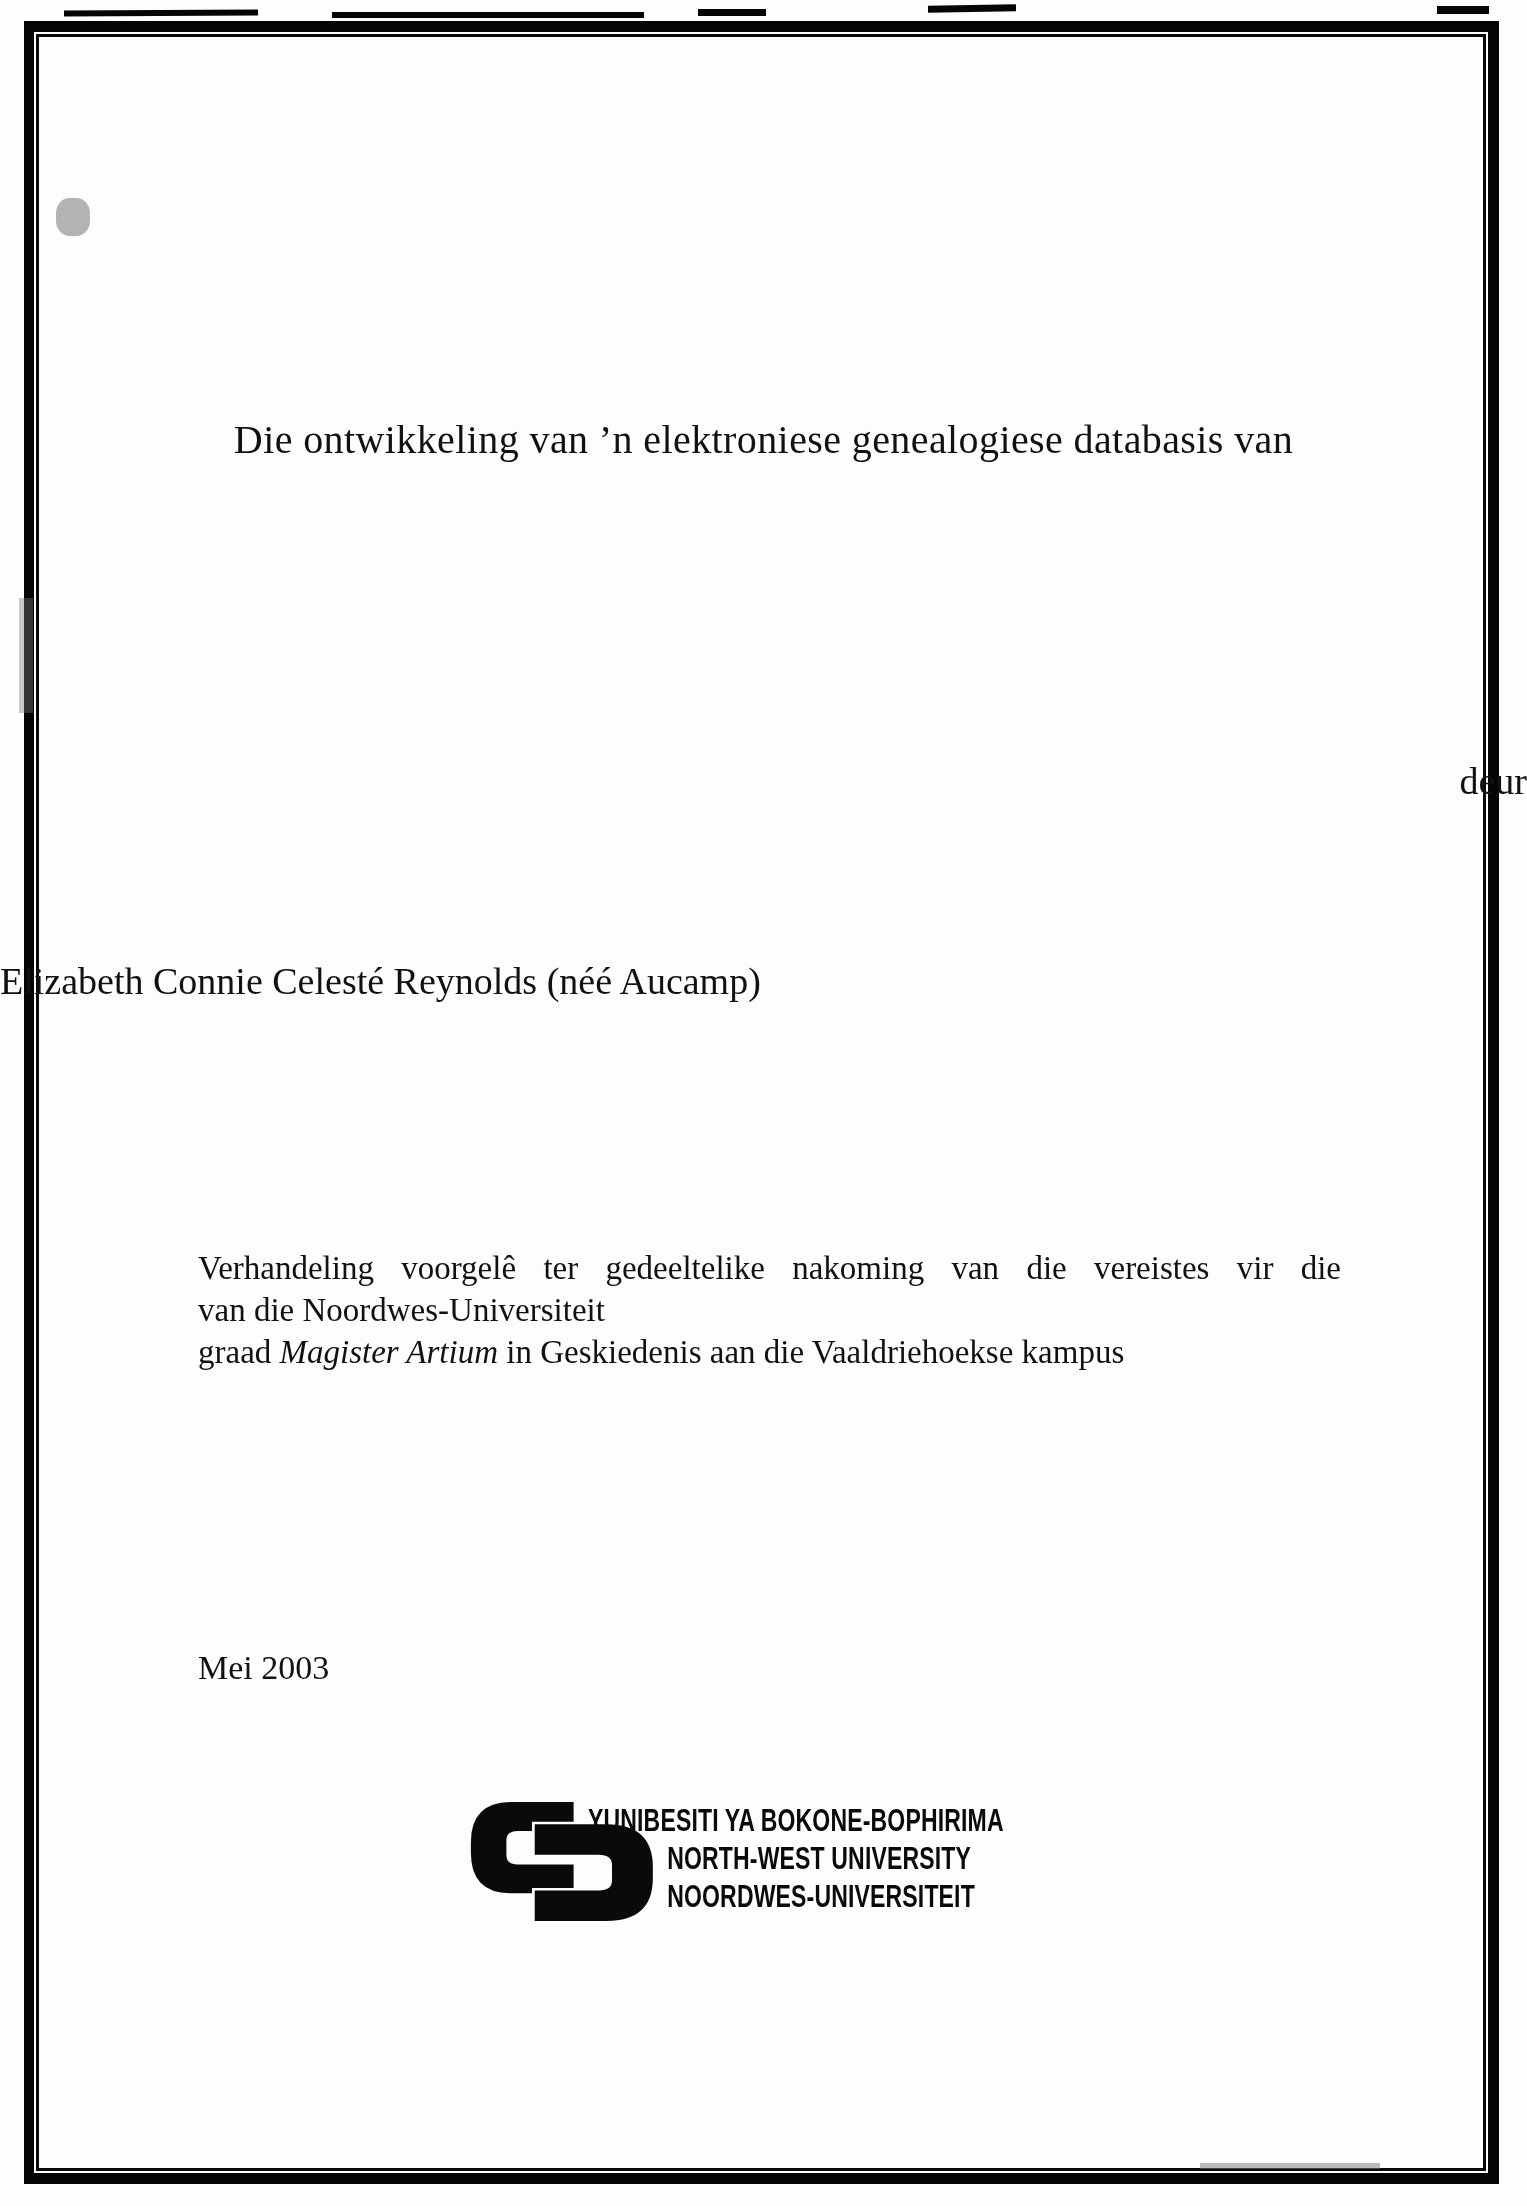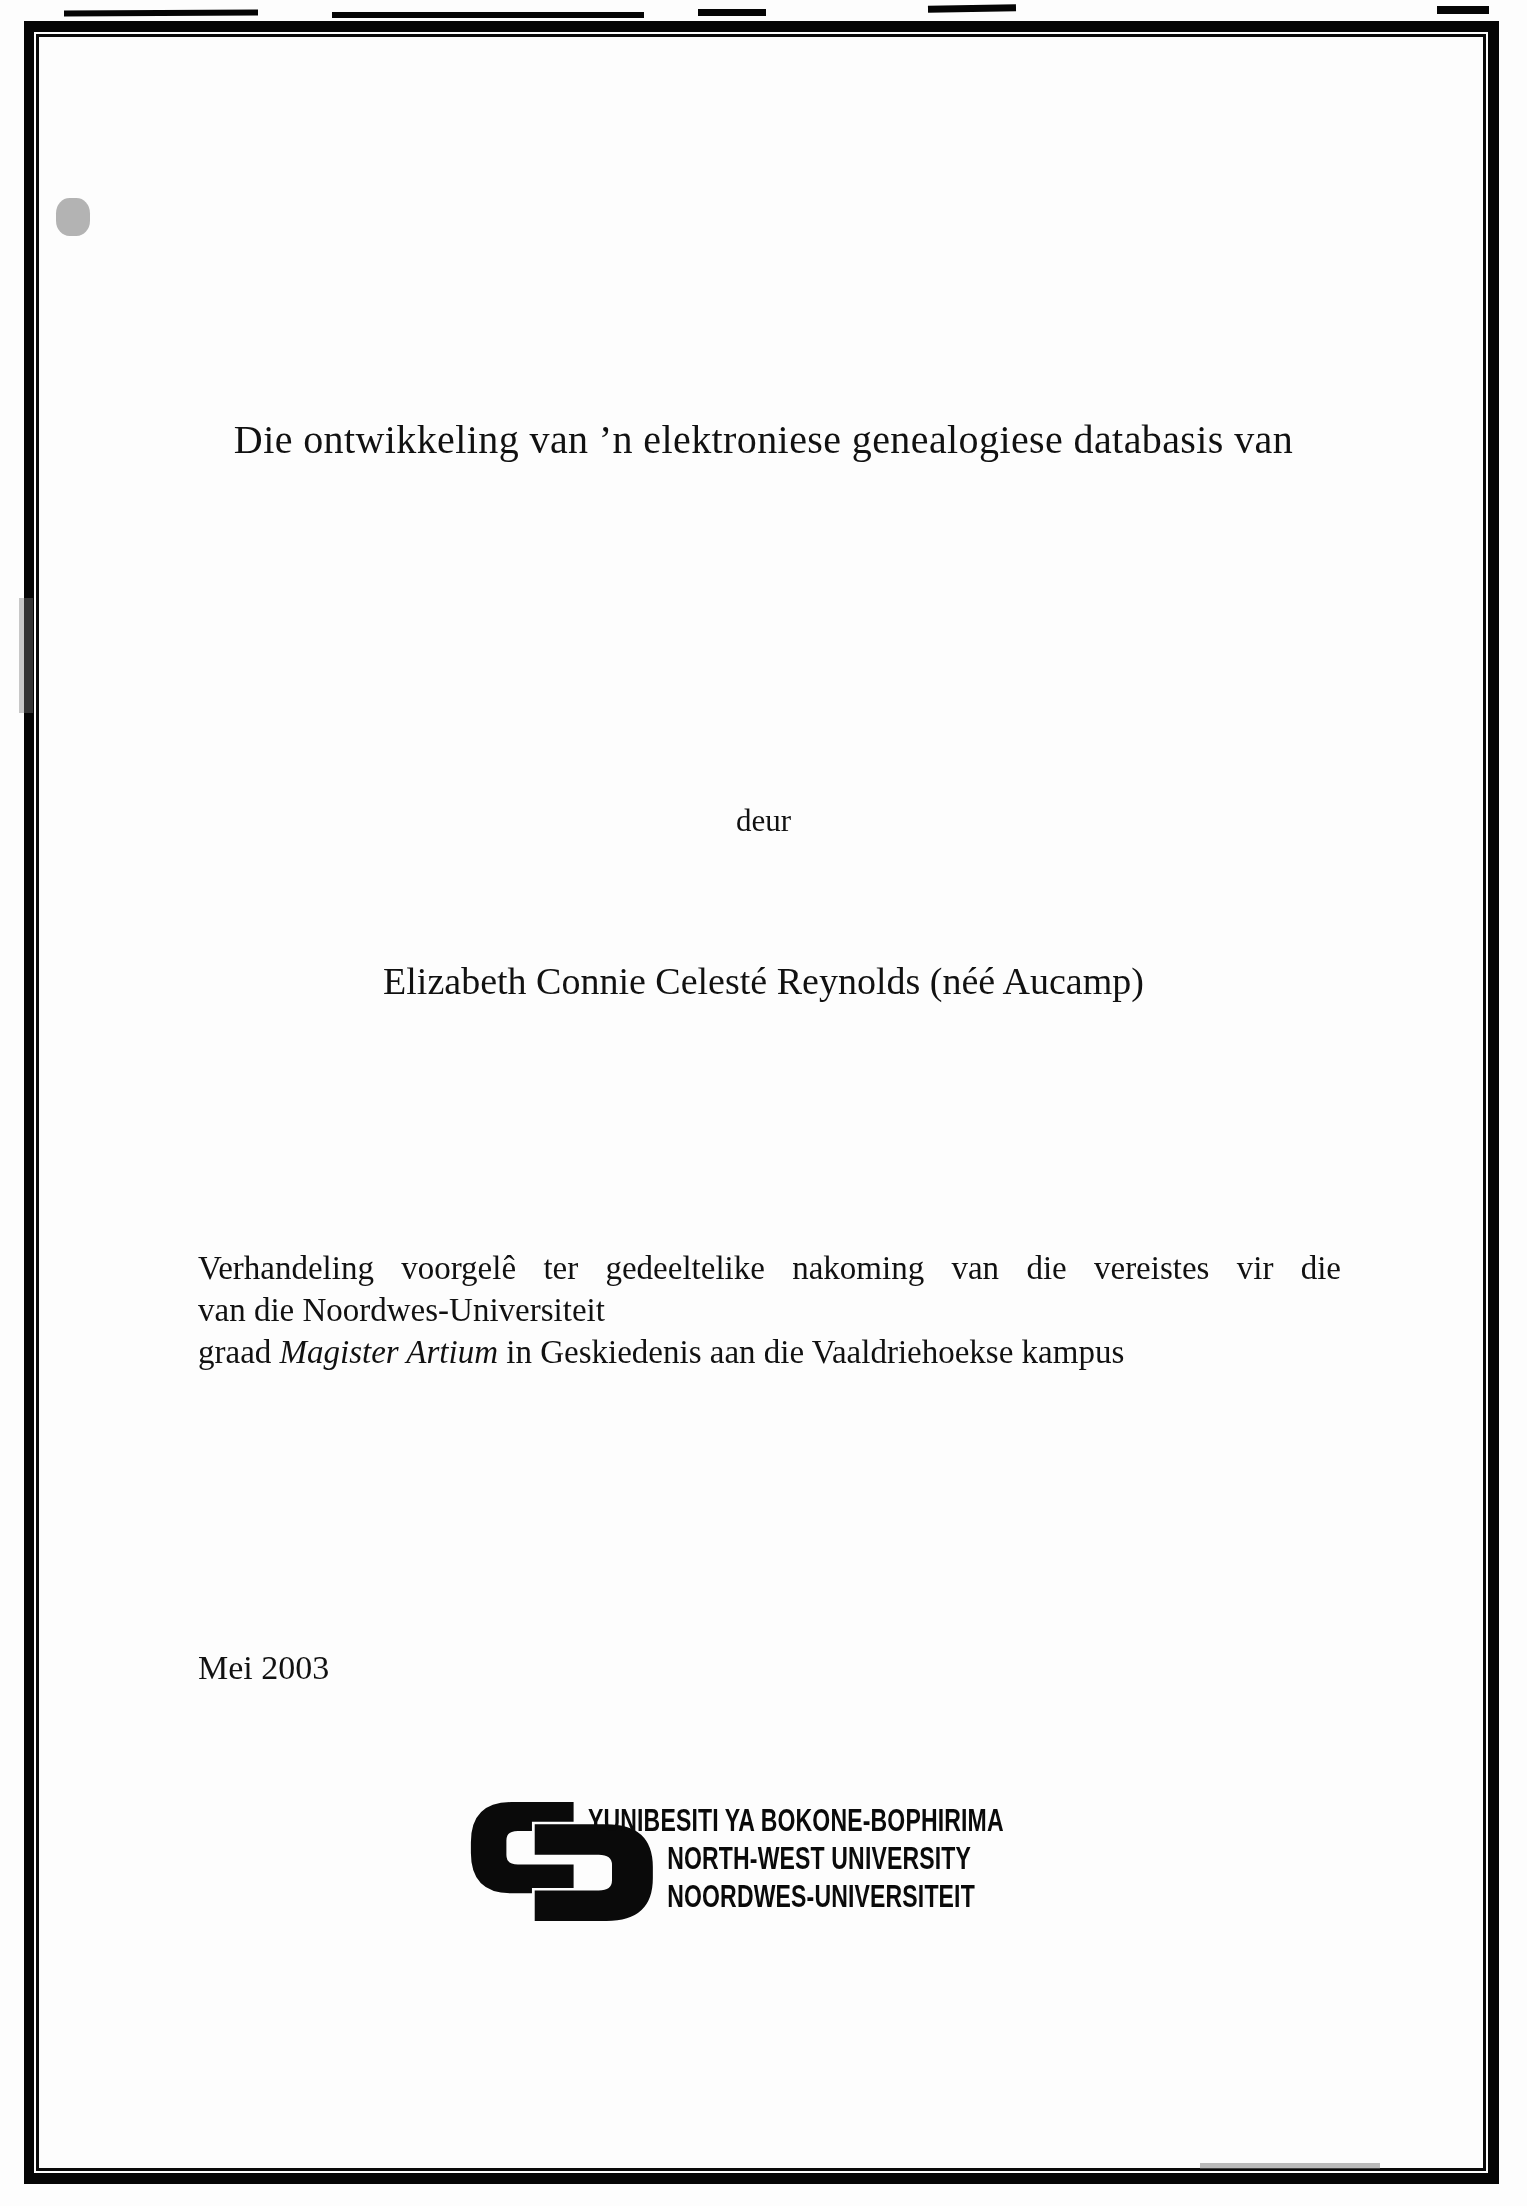--- a/index.html
+++ b/index.html
@@ -26,26 +26,26 @@
   .art{position:absolute;background:#050505;}
   .art.g{background:#777;}
   
   .title{
     position:absolute;left:95px;right:95px;top:400px;
     text-align:center;
     font-size:40px;line-height:79px;
     letter-spacing:0.4px;
   }
   .deur{
-    position:absolute;left:0;right:0;top:800px;
-    text-align:center;font-size:31px;line-height:42px;
+    position:absolute;left:0;right:0;top:760px;
+    text-align:right;font-size:38px;line-height:42px;
   }
   .author{
     position:absolute;left:0;right:0;top:958px;
-    text-align:center;font-size:38px;line-height:46px;
+    font-size:38px;line-height:46px;
   }
   .statement{
     position:absolute;left:198px;top:1226px;width:1143px;
     font-size:33px;line-height:42px;
   }
   .stmt-l1{text-align:justify;text-align-last:justify;margin-top:21px;}
   .statement .it{font-style:italic;}
   .supervisor{
     position:absolute;left:198px;top:1645px;
     font-size:34px;line-height:46px;

